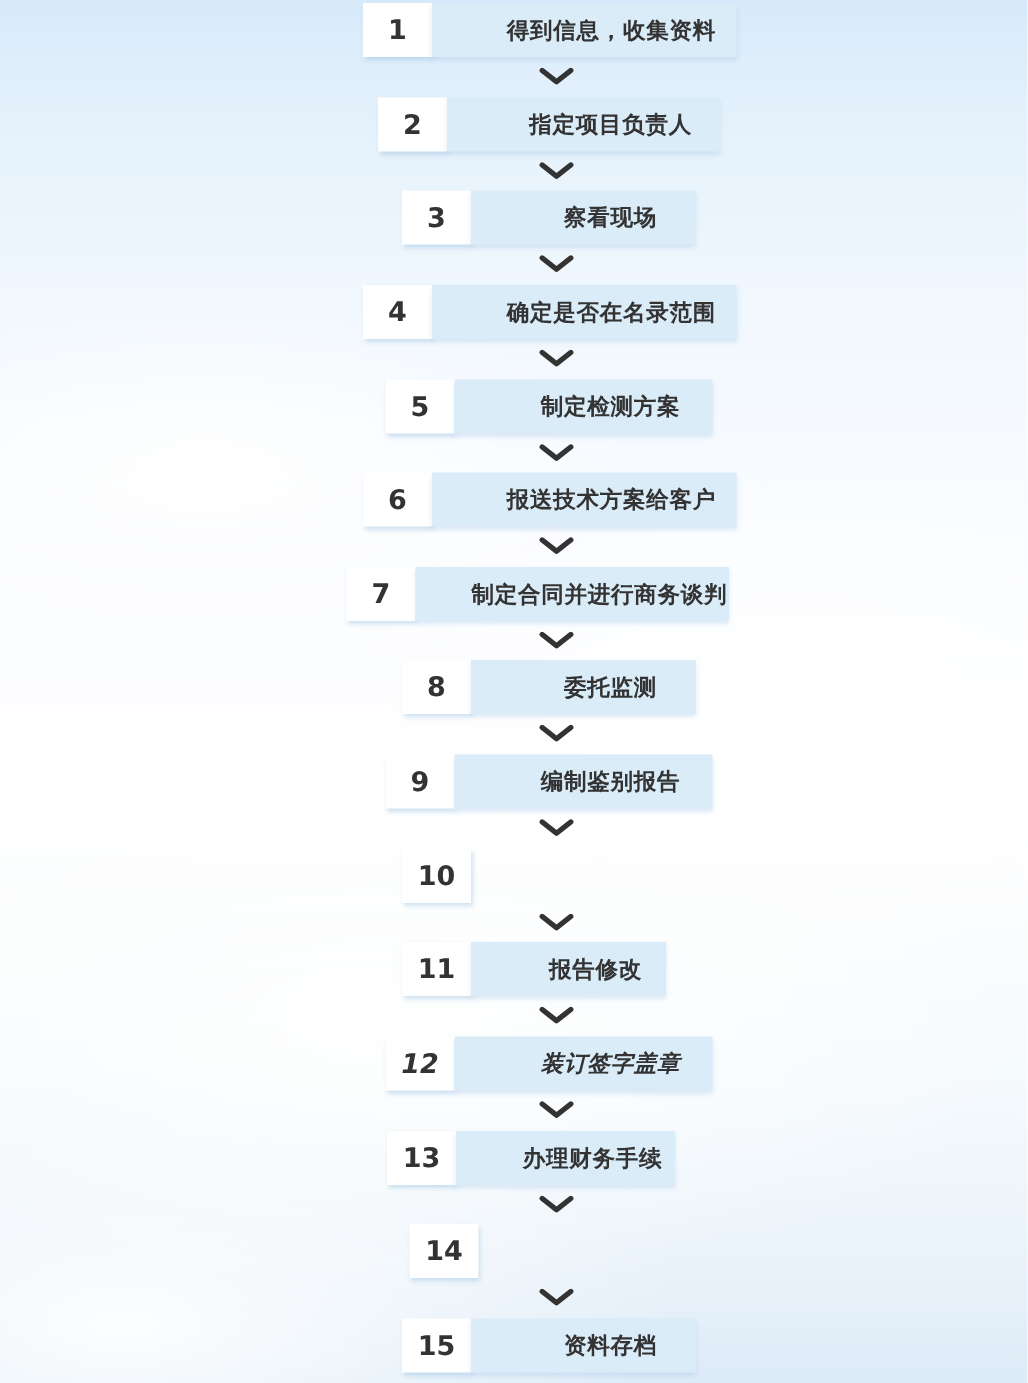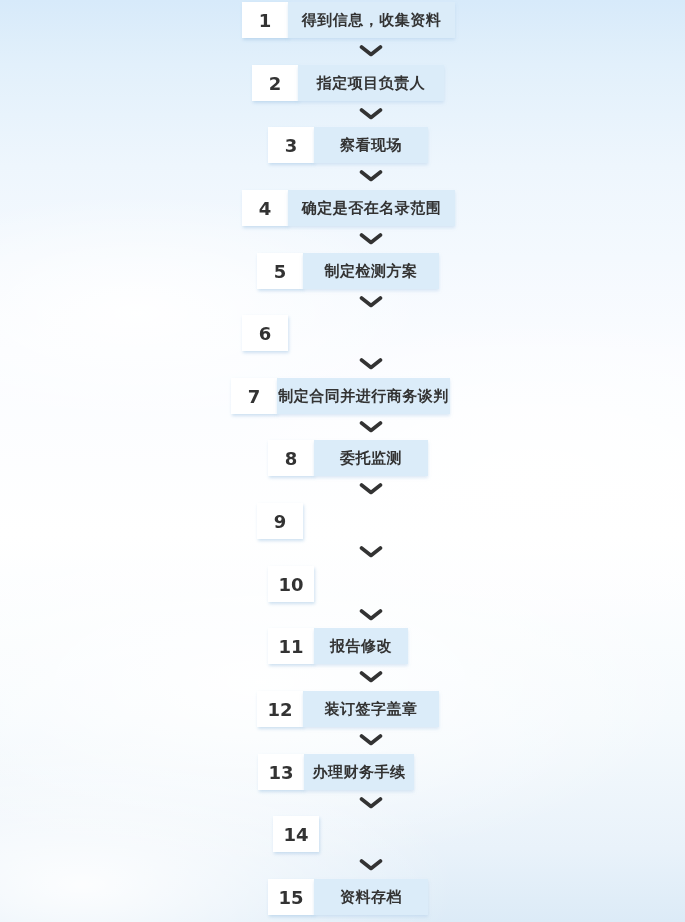--- a/index.html
+++ b/index.html
@@ -33,20 +33,21 @@
   }
   .label-box{
     height:36px;
     background:var(--label-bg,#dbecf9);
     display:flex;align-items:center;justify-content:center;
     font-weight:bold;font-size:15px;
     letter-spacing:0.5px;
     color:var(--txt,#333333);
     box-shadow:0 2px 3px rgba(160,195,228,.35);
     white-space:nowrap;
+    padding-left:36px;
   }
   .arrow{
     position:absolute;
     width:24px;height:12px;
     display:flex;align-items:center;justify-content:center;
   }
 </style>
 </head>
 <body>
 
@@ -114,20 +115,23 @@
       </div>
       <div class="arrow" style="top: 296px; left: 359px;">
         <svg width="24" height="12" viewBox="0 0 24 12">
           <path d="M2.5 2 L12 9.5 L21.5 2" fill="none" stroke="#333333" stroke-width="3.6" stroke-linecap="round" stroke-linejoin="round"></path>
         </svg>
       </div>
       <div class="flow-row" style="top: 315px; left: 242px;">
         <div class="num-box">
           <span>6</span>
         </div>
+        <div class="label-box" style="width:167px">
+          <span>报送技术方案给客户</span>
+        </div>
       </div>
       <div class="arrow" style="top: 358px; left: 359px;">
         <svg width="24" height="12" viewBox="0 0 24 12">
           <path d="M2.5 2 L12 9.5 L21.5 2" fill="none" stroke="#333333" stroke-width="3.6" stroke-linecap="round" stroke-linejoin="round"></path>
         </svg>
       </div>
       <div class="flow-row" style="top: 378px; left: 231px;">
         <div class="num-box">
           <span>7</span>
         </div>
@@ -150,20 +154,23 @@
       </div>
       <div class="arrow" style="top: 483px; left: 359px;">
         <svg width="24" height="12" viewBox="0 0 24 12">
           <path d="M2.5 2 L12 9.5 L21.5 2" fill="none" stroke="#333333" stroke-width="3.6" stroke-linecap="round" stroke-linejoin="round"></path>
         </svg>
       </div>
       <div class="flow-row" style="top: 503px; left: 257px;">
         <div class="num-box">
           <span>9</span>
         </div>
+        <div class="label-box" style="width:136px">
+          <span>编制鉴别报告</span>
+        </div>
       </div>
       <div class="arrow" style="top: 546px; left: 359px;">
         <svg width="24" height="12" viewBox="0 0 24 12">
           <path d="M2.5 2 L12 9.5 L21.5 2" fill="none" stroke="#333333" stroke-width="3.6" stroke-linecap="round" stroke-linejoin="round"></path>
         </svg>
       </div>
       <div class="flow-row" style="top: 566px; left: 268px;">
         <div class="num-box">
           <span>10</span>
         </div>
@@ -179,21 +186,21 @@
         </div>
         <div class="label-box" style="width:94px">
           <span>报告修改</span>
         </div>
       </div>
       <div class="arrow" style="top: 671px; left: 359px;">
         <svg width="24" height="12" viewBox="0 0 24 12">
           <path d="M2.5 2 L12 9.5 L21.5 2" fill="none" stroke="#333333" stroke-width="3.6" stroke-linecap="round" stroke-linejoin="round"></path>
         </svg>
       </div>
-      <div class="flow-row" style="top: 691px; left: 257px;">
+      <div class="flow-row" style="top: 691px; left: 257px; font-style: italic;">
         <div class="num-box">
           <span>12</span>
         </div>
         <div class="label-box" style="width:136px">
           <span>装订签字盖章</span>
         </div>
       </div>
       <div class="arrow" style="top: 734px; left: 359px;">
         <svg width="24" height="12" viewBox="0 0 24 12">
           <path d="M2.5 2 L12 9.5 L21.5 2" fill="none" stroke="#333333" stroke-width="3.6" stroke-linecap="round" stroke-linejoin="round"></path>

